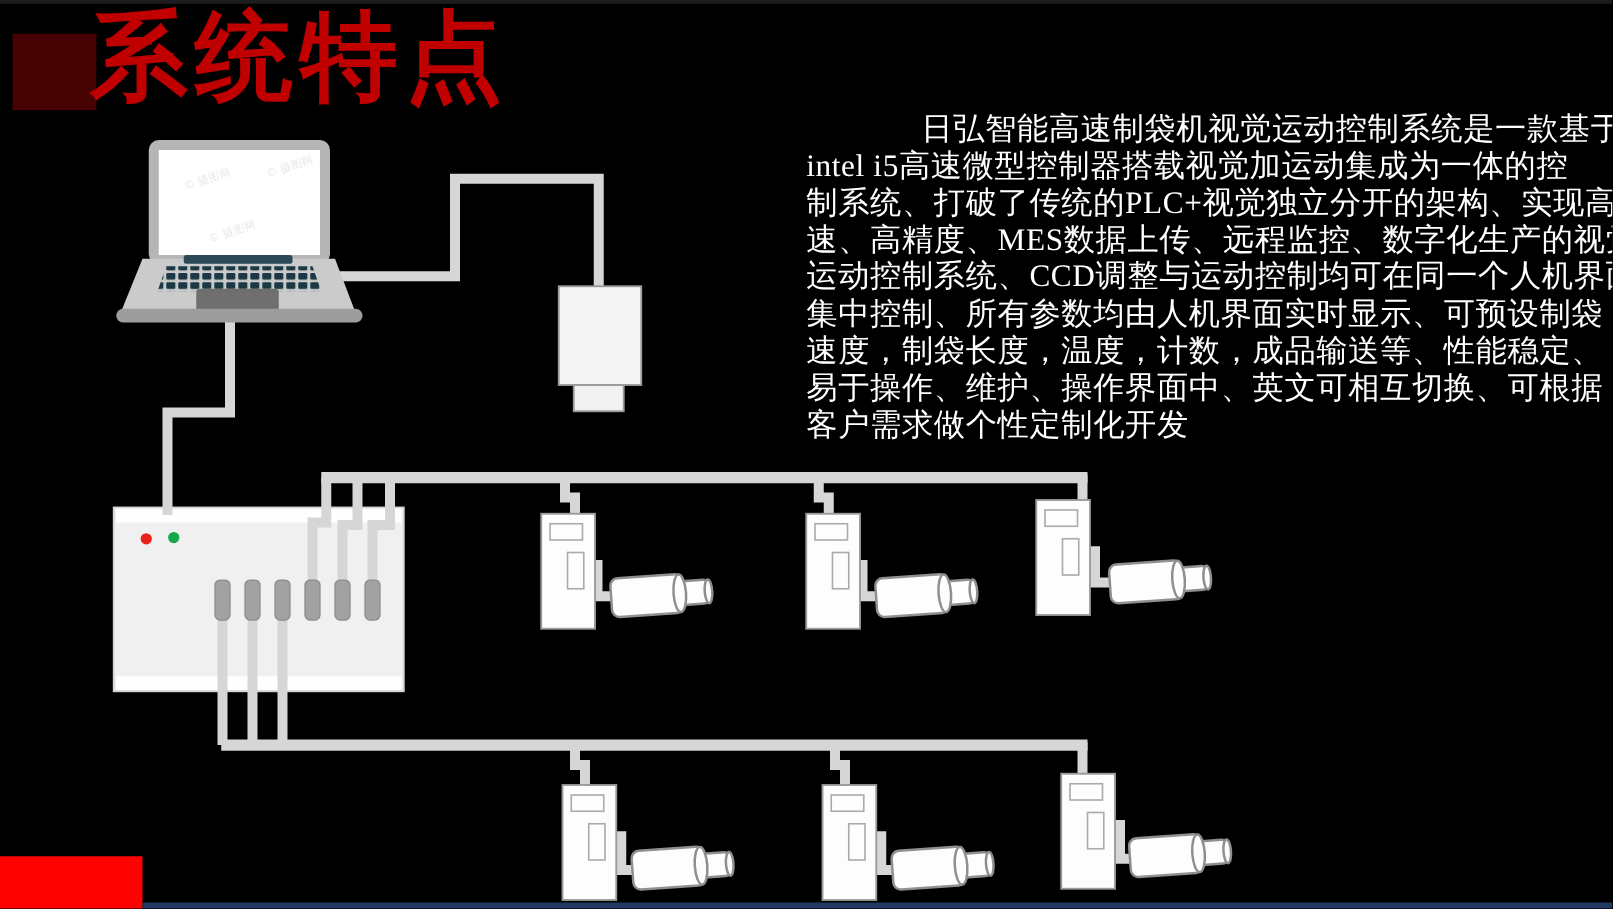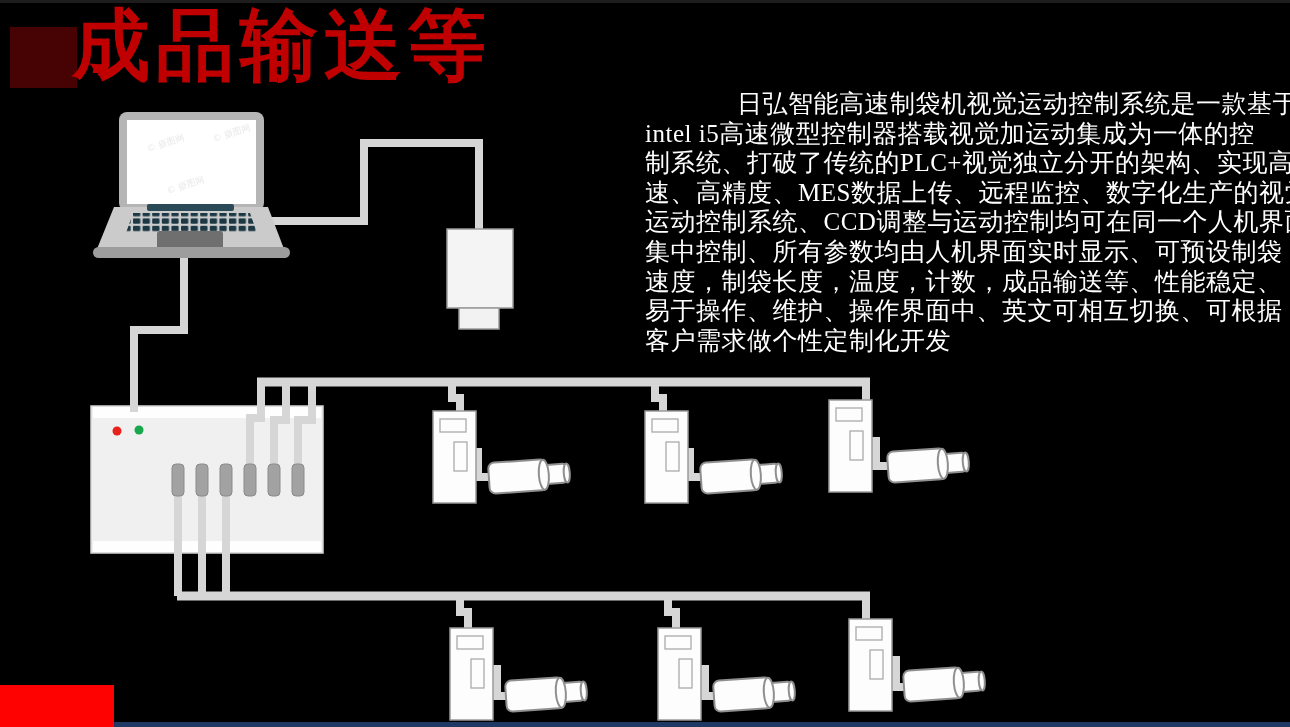--- a/index.html
+++ b/index.html
@@ -32,21 +32,21 @@
   .wm{font-size:9px;fill:#dcdcdc;opacity:0.65;font-family:"DejaVu Sans",sans-serif;}
 </style>
 </head>
 <body>
 
 <div class="slide">
 
   <div class="top-edge-line"></div>
   <div class="corner-block"></div>
 
-  <h1 class="title">成品输送等</h1>
+  <h1 class="title">系统特点</h1>
 
   <div class="body-text">
     <div class="line indent">日弘智能高速制袋机视觉运动控制系统是一款基于</div>
     <div class="line">intel i5高速微型控制器搭载视觉加运动集成为一体的控</div>
     <div class="line">制系统、打破了传统的PLC+视觉独立分开的架构、实现高</div>
     <div class="line">速、高精度、MES数据上传、远程监控、数字化生产的视觉</div>
     <div class="line">运动控制系统、CCD调整与运动控制均可在同一个人机界面</div>
     <div class="line">集中控制、所有参数均由人机界面实时显示、可预设制袋</div>
     <div class="line">速度，制袋长度，温度，计数，成品输送等、性能稳定、</div>
     <div class="line">易于操作、维护、操作界面中、英文可相互切换、可根据</div>

